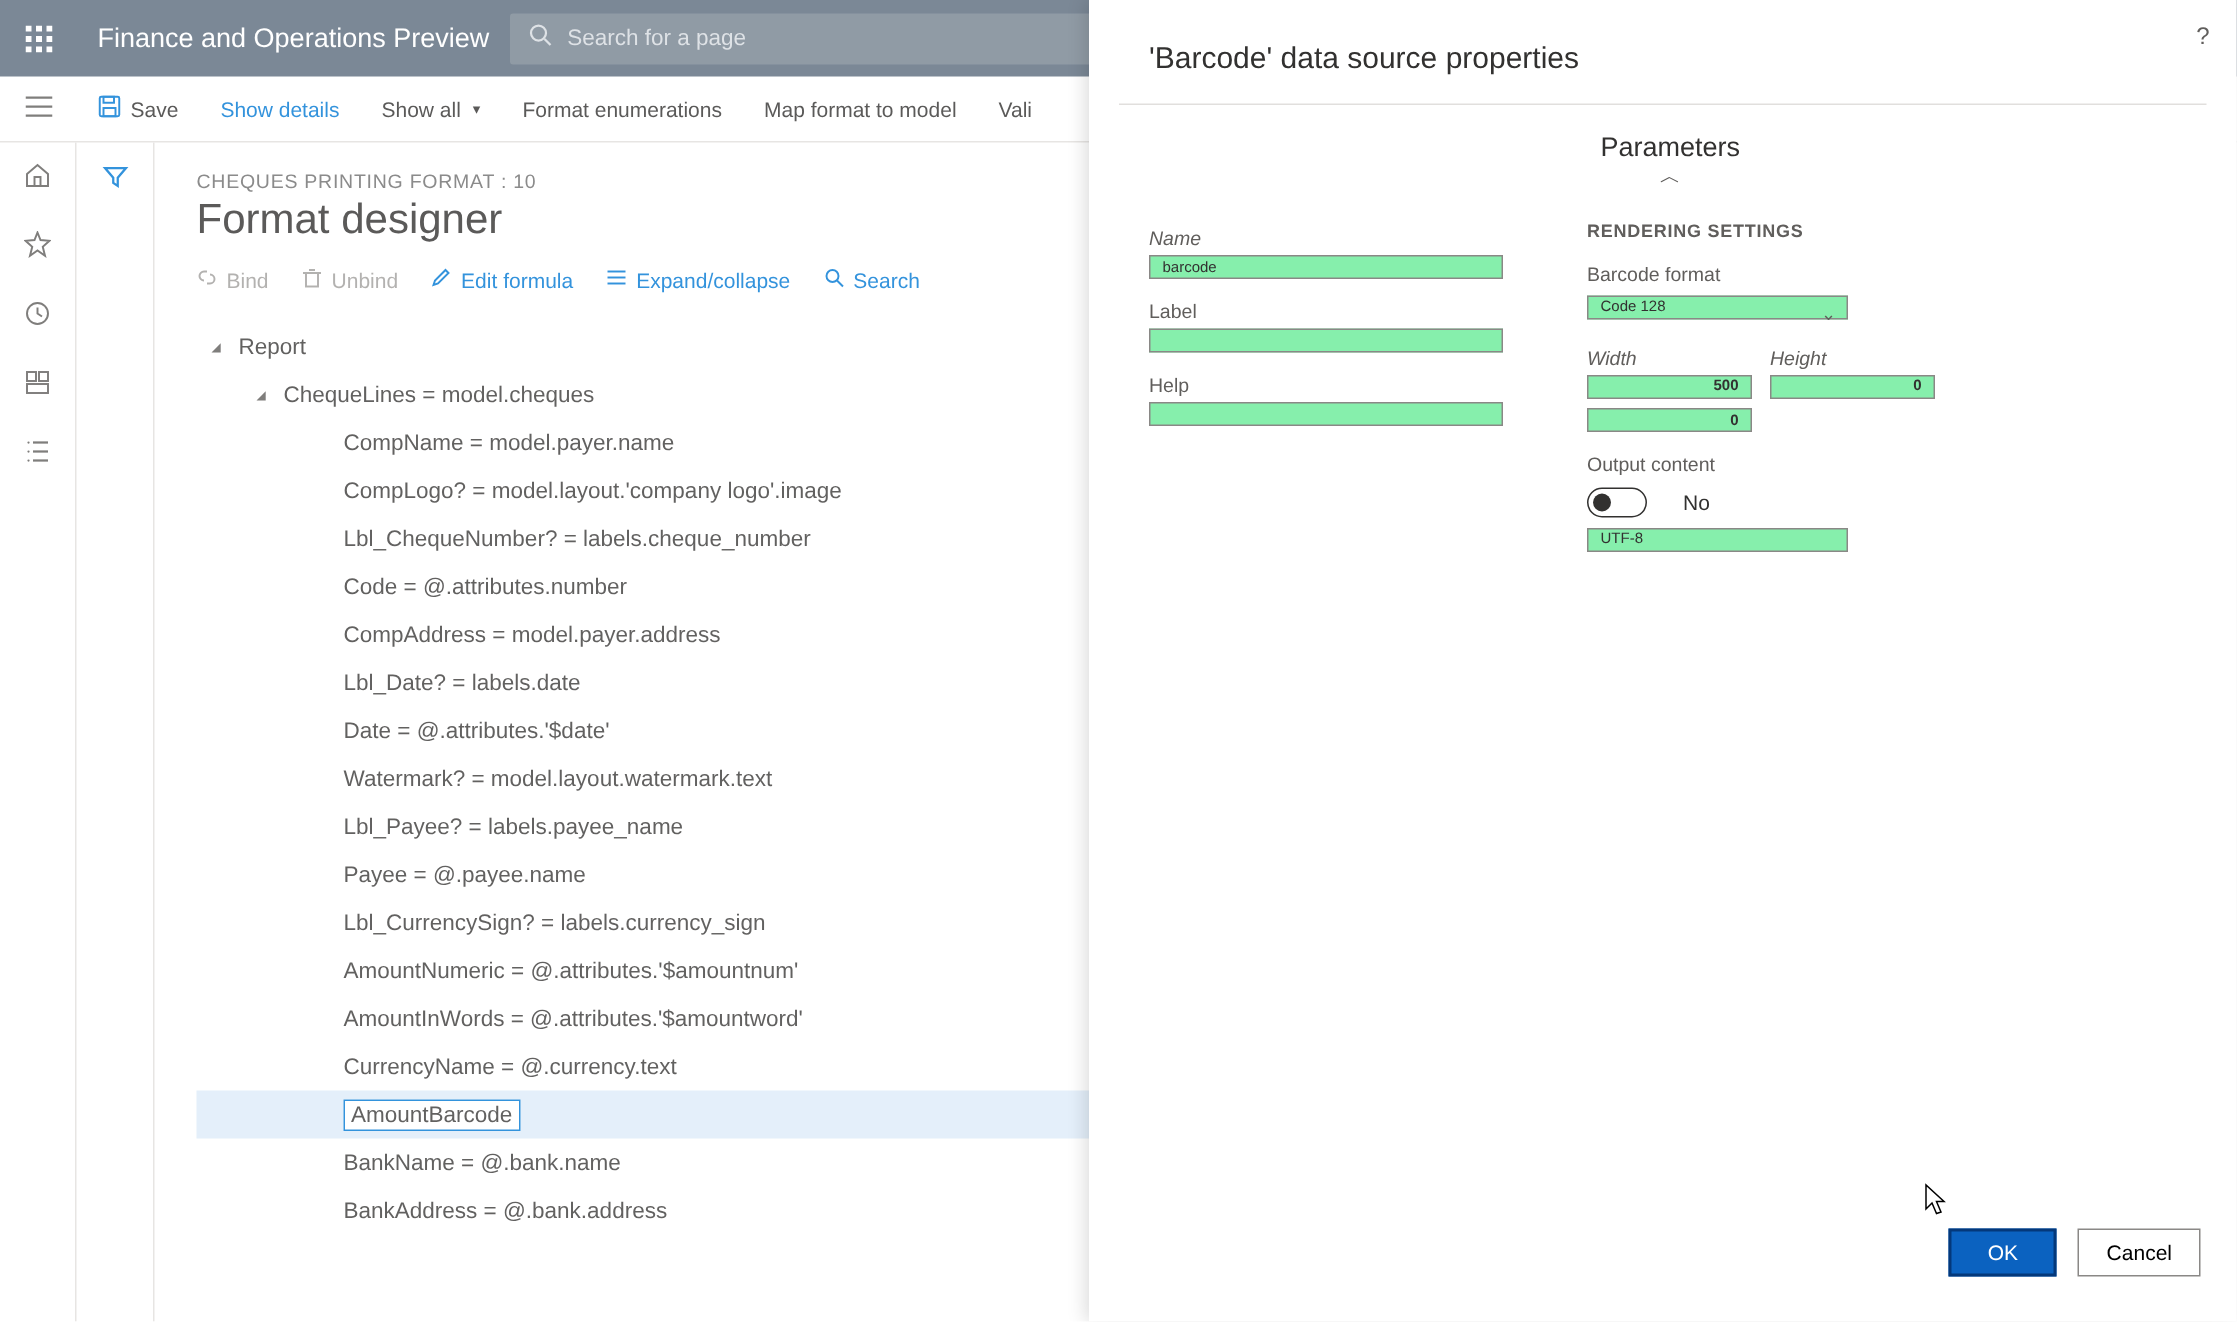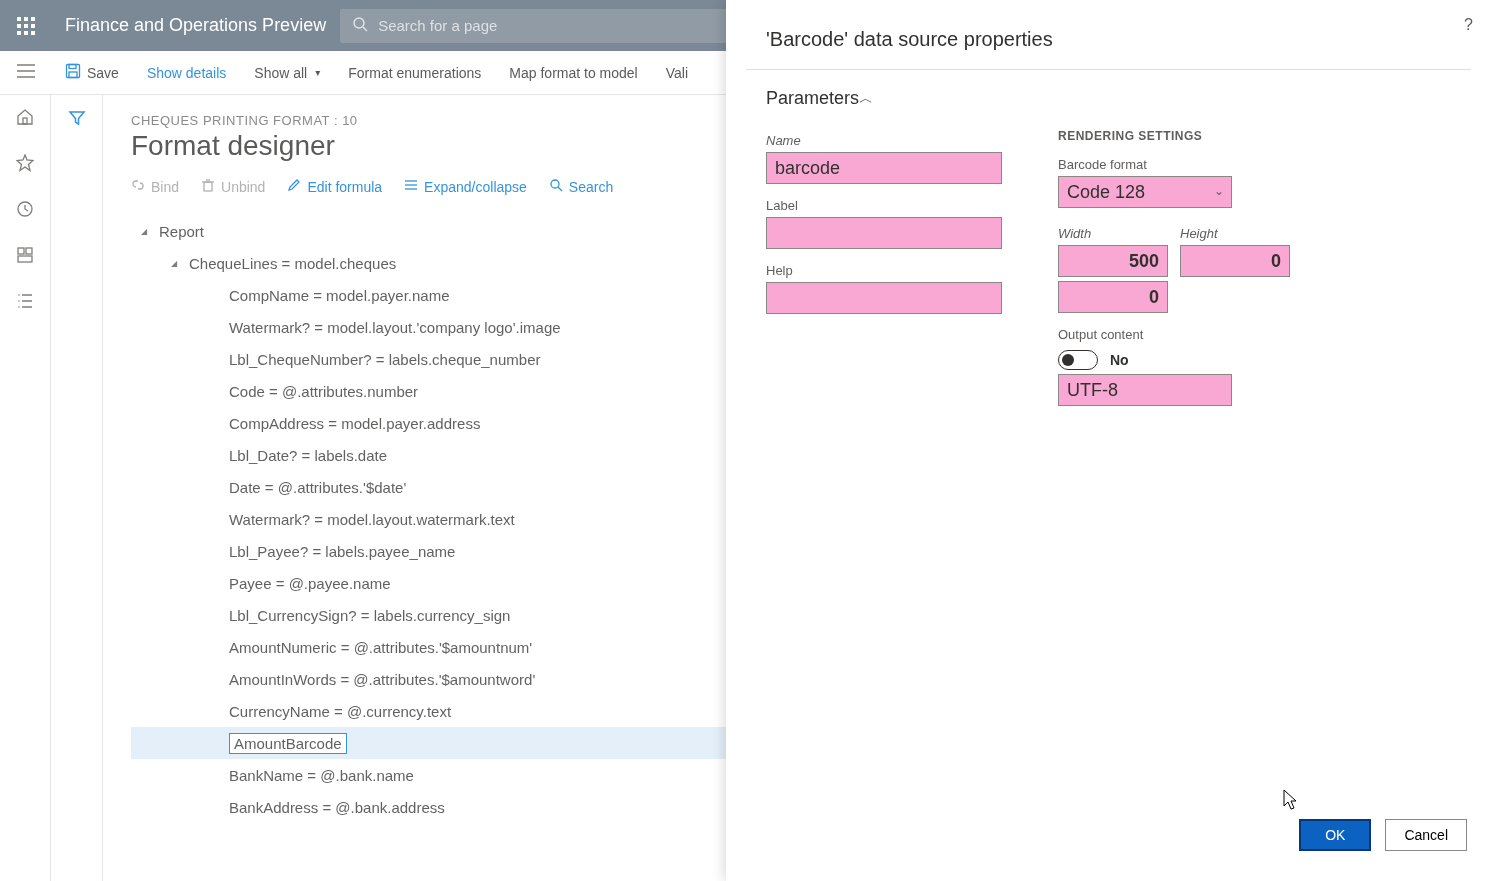--- a/index.html
+++ b/index.html
@@ -43,39 +43,39 @@
 .tree-row.selected .node-label { border: 1px solid #0078d4; padding: 1px 4px; background: #fff; }
 .caret { width: 12px; font-size: 10px; color: #605e5c; margin-right: 6px; display: inline-block; transform: rotate(0); }
 .caret.down { transform: none; }
 .node-label { white-space: nowrap; }
 
 
 .rightpanel { position: absolute; right: 0; top: 0; bottom: 0; width: 765px; background: #fff; box-shadow: -2px 0 12px rgba(0,0,0,.15); display: flex; flex-direction: column; z-index: 10; }
 .rp-help { position: absolute; right: 18px; top: 16px; color: #605e5c; cursor: pointer; font-size: 16px; }
 .rp-title { font-size: 20px; padding: 28px 40px 18px 40px; color: #323130; }
 .rp-divider { height: 1px; background: #e1dfdd; margin: 0 20px; }
-.rp-section-head { display: flex; align-items: center; padding: 18px 30px 6px 40px; cursor: pointer; }
+.rp-section-head { display: flex; align-items: center; padding: 18px 30px 6px 40px; cursor: pointer; flex-direction: column; }
 .rp-section-head .sh-title { font-size: 18px; color: #323130; }
 .rp-section-head .sh-chev { color: #605e5c; font-size: 14px; }
 .rp-body { display: flex; padding: 14px 40px; gap: 56px; }
 .rp-col { display: flex; flex-direction: column; gap: 4px; }
 .rp-col.left { width: 236px; }
 .rp-col.right { flex: 1; }
 .fld-label { font-size: 13px; color: #605e5c; margin-top: 10px; }
 .fld-label.first { margin-top: 4px; font-style: italic; }
 .fld-heading { font-size: 12px; letter-spacing: .5px; color: #605e5c; font-weight: 600; }
-.fld-input { height: 32px; border: 1px solid #8a8886; padding: 0 8px; font-size: 18px; color: #323130; background: #f9a8d4; width: 100%; }
+.fld-input { height: 16px; border: 1px solid #8a8886; padding: 0 8px; font-size: 10px; color: #323130; background: #86efac; width: 100%; }
 .fld-input.num { text-align: right; font-weight: bold; }
 .select-wrap { position: relative; width: 174px; }
 .select-wrap .fld-input { padding-right: 28px; }
 .select-wrap .sel-chev { position: absolute; right: 8px; top: 8px; color: #605e5c; font-size: 12px; pointer-events: none; }
 .row2 { display: flex; gap: 12px; }
 .row2 > div { display: flex; flex-direction: column; gap: 4px; }
 .w-small { width: 110px; }
-.toggle-row { display: flex; align-items: center; gap: 12px; margin-top: 4px; font-weight: bold; }
+.toggle-row { display: flex; align-items: center; gap: 24px; margin-top: 4px; }
 .toggle { width: 40px; height: 20px; border-radius: 10px; border: 1px solid #323130; position: relative; cursor: pointer; background: #fff; }
 .toggle .knob { width: 12px; height: 12px; border-radius: 50%; background: #323130; position: absolute; left: 3px; top: 3px; }
 .toggle-label { font-size: 14px; color: #323130; }
 .rp-footer { margin-top: auto; padding: 0 24px 30px 0; display: flex; justify-content: flex-end; gap: 14px; }
 .btn { height: 32px; padding: 0 18px; font-size: 14px; border: 1px solid #8a8886; background: #fff; cursor: pointer; }
 .btn.primary { background: #0b62c0; border: 2px solid #04387a; color: #fff; padding: 0 24px; }
 .cursor { position: absolute; width: 20px; height: 24px; pointer-events: none; z-index: 50; }
 
 
 .dim-overlay { position: absolute; left: 0; top: 0; right: 0; bottom: 0; background: rgba(255,255,255,.2); pointer-events: none; z-index: 5; }
@@ -231,21 +231,21 @@
           <span class="node-label">Report</span>
         </div>
         <div class="tree-row" style="padding-left: 40px;">
           <span class="caret down" style="font-size: 8px;">◢</span>
           <span class="node-label">ChequeLines = model.cheques</span>
         </div>
         <div class="tree-row" style="padding-left: 98px;">
           <span class="node-label">CompName = model.payer.name</span>
         </div>
         <div class="tree-row" style="padding-left: 98px;">
-          <span class="node-label">Watermark? = model.layout.'company logo'.image</span>
+          <span class="node-label">CompLogo? = model.layout.'company logo'.image</span>
         </div>
         <div class="tree-row" style="padding-left: 98px;">
           <span class="node-label">Lbl_ChequeNumber? = labels.cheque_number</span>
         </div>
         <div class="tree-row" style="padding-left: 98px;">
           <span class="node-label">Code = @.attributes.number</span>
         </div>
         <div class="tree-row" style="padding-left: 98px;">
           <span class="node-label">CompAddress = model.payer.address</span>
         </div>

